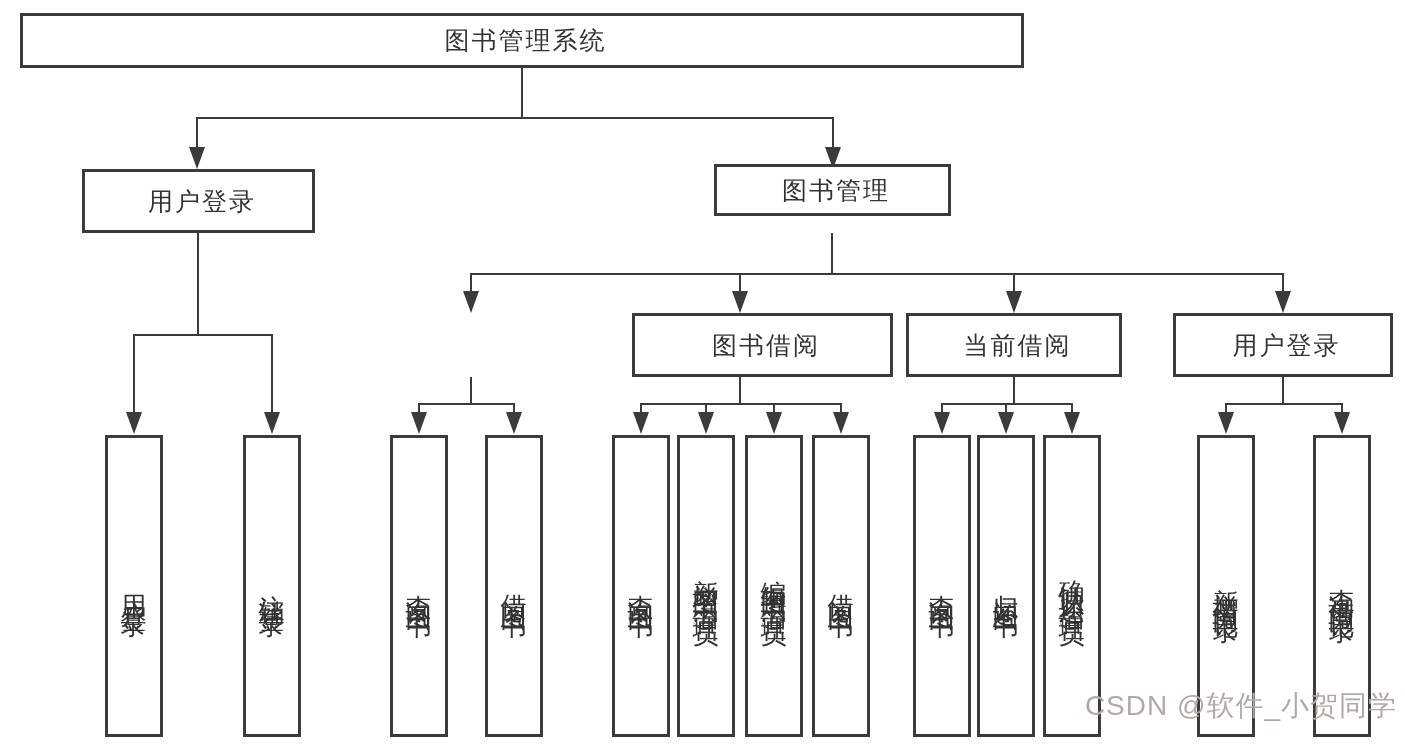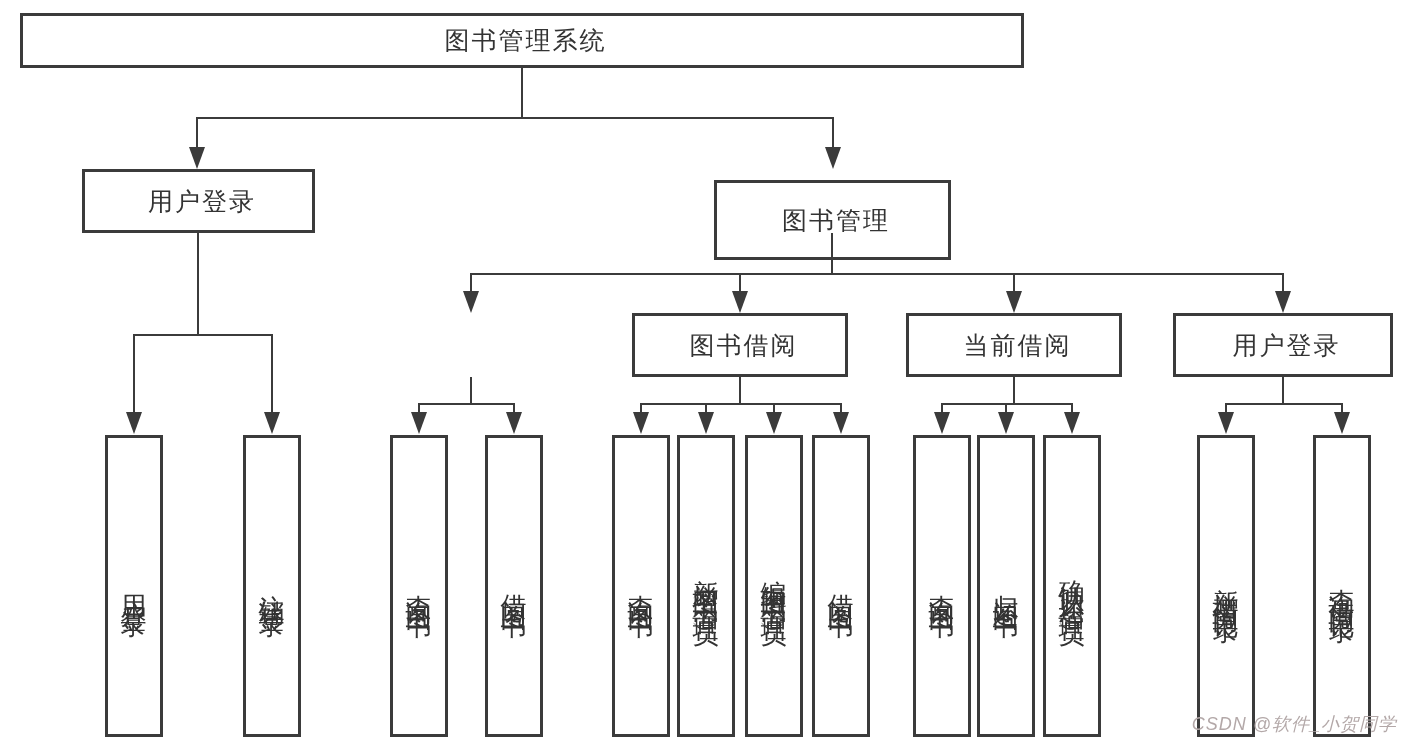--- a/index.html
+++ b/index.html
@@ -35,25 +35,24 @@
   .vline{position:absolute;width:2px;background:var(--line);}
   .hline{position:absolute;height:2px;background:var(--line);}
   .arrow{
     position:absolute;width:0;height:0;
     border-left:8px solid transparent;
     border-right:8px solid transparent;
     border-top:22px solid var(--line);
   }
   .watermark{
     position:absolute;
-    right:8px;bottom:11px;
-    font-size:18px;
+    right:8px;bottom:22px;
+    font-size:28px;
     color:var(--watermark);
     letter-spacing:1px;
-    font-style:italic;
   }
 </style>
 </head>
 <body>
 
 <div class="canvas">
 
   <div class="box hbox" style="left:20px;top:13px;width:1004px;height:55px">
     <span>图书管理系统</span>
   </div>
@@ -61,21 +60,21 @@
   <div class="vline" style="left:521px;top:68px;height:50px"></div>
   <div class="hline" style="left:196px;top:117px;width:638px"></div>
   <div class="vline" style="left:196px;top:117px;height:32px"></div>
   <div class="arrow" style="left:189px;top:147px"></div>
   <div class="vline" style="left:832px;top:117px;height:32px"></div>
   <div class="arrow" style="left:825px;top:147px"></div>
 
   <div class="box hbox" style="left:82px;top:169px;width:233px;height:64px">
     <span>用户登录</span>
   </div>
-  <div class="box hbox" style="left:714px;top:180px;width:237px;height:80px">
+  <div class="box hbox" style="left:714px;top:164px;width:237px;height:52px">
     <span>图书管理</span>
   </div>
 
   <div class="vline" style="left:197px;top:233px;height:103px"></div>
   <div class="hline" style="left:133px;top:334px;width:140px"></div>
   <div class="vline" style="left:133px;top:334px;height:79px"></div>
   <div class="arrow" style="left:126px;top:412px"></div>
   <div class="vline" style="left:271px;top:334px;height:79px"></div>
   <div class="arrow" style="left:264px;top:412px"></div>
 
@@ -83,21 +82,21 @@
   <div class="hline" style="left:470px;top:273px;width:814px"></div>
   <div class="vline" style="left:470px;top:273px;height:20px"></div>
   <div class="arrow" style="left:463px;top:291px"></div>
   <div class="vline" style="left:739px;top:273px;height:20px"></div>
   <div class="arrow" style="left:732px;top:291px"></div>
   <div class="vline" style="left:1013px;top:273px;height:20px"></div>
   <div class="arrow" style="left:1006px;top:291px"></div>
   <div class="vline" style="left:1282px;top:273px;height:20px"></div>
   <div class="arrow" style="left:1275px;top:291px"></div>
 
-  <div class="box hbox" style="left:632px;top:313px;width:216px;height:64px">
+  <div class="box hbox" style="left:632px;top:313px;width:261px;height:64px">
     <span>图书借阅</span>
   </div>
   <div class="box hbox" style="left:906px;top:313px;width:216px;height:64px">
     <span>当前借阅</span>
   </div>
   <div class="box hbox" style="left:1173px;top:313px;width:220px;height:64px">
     <span>用户登录</span>
   </div>
 
   <div class="vline" style="left:470px;top:377px;height:28px"></div>

